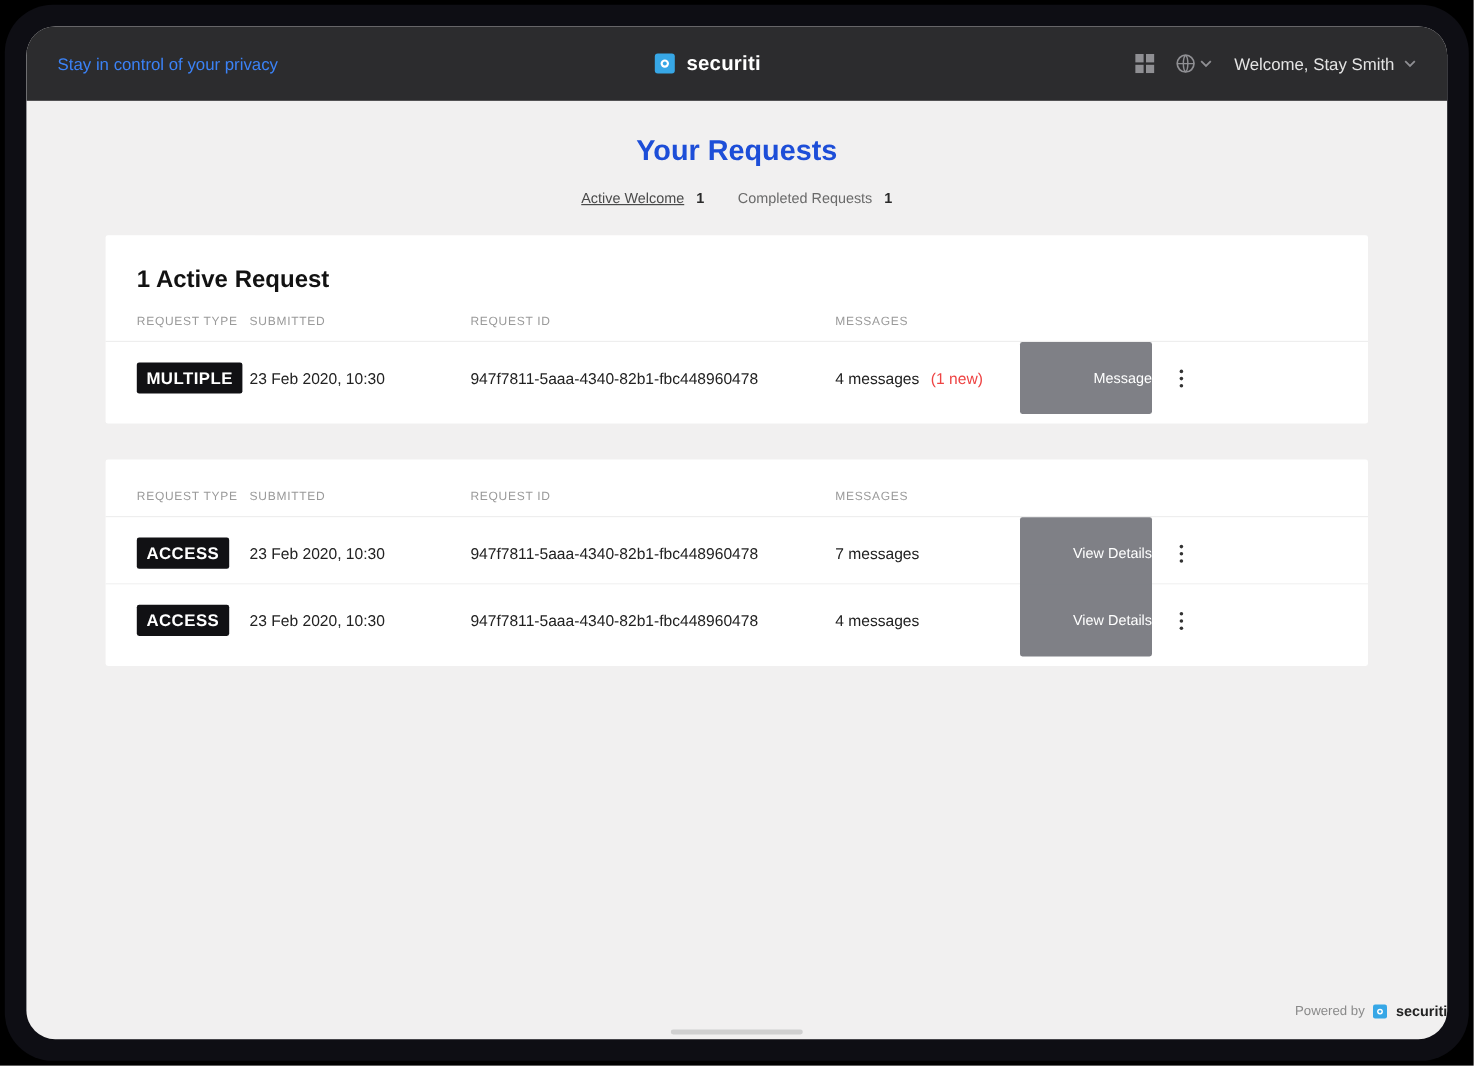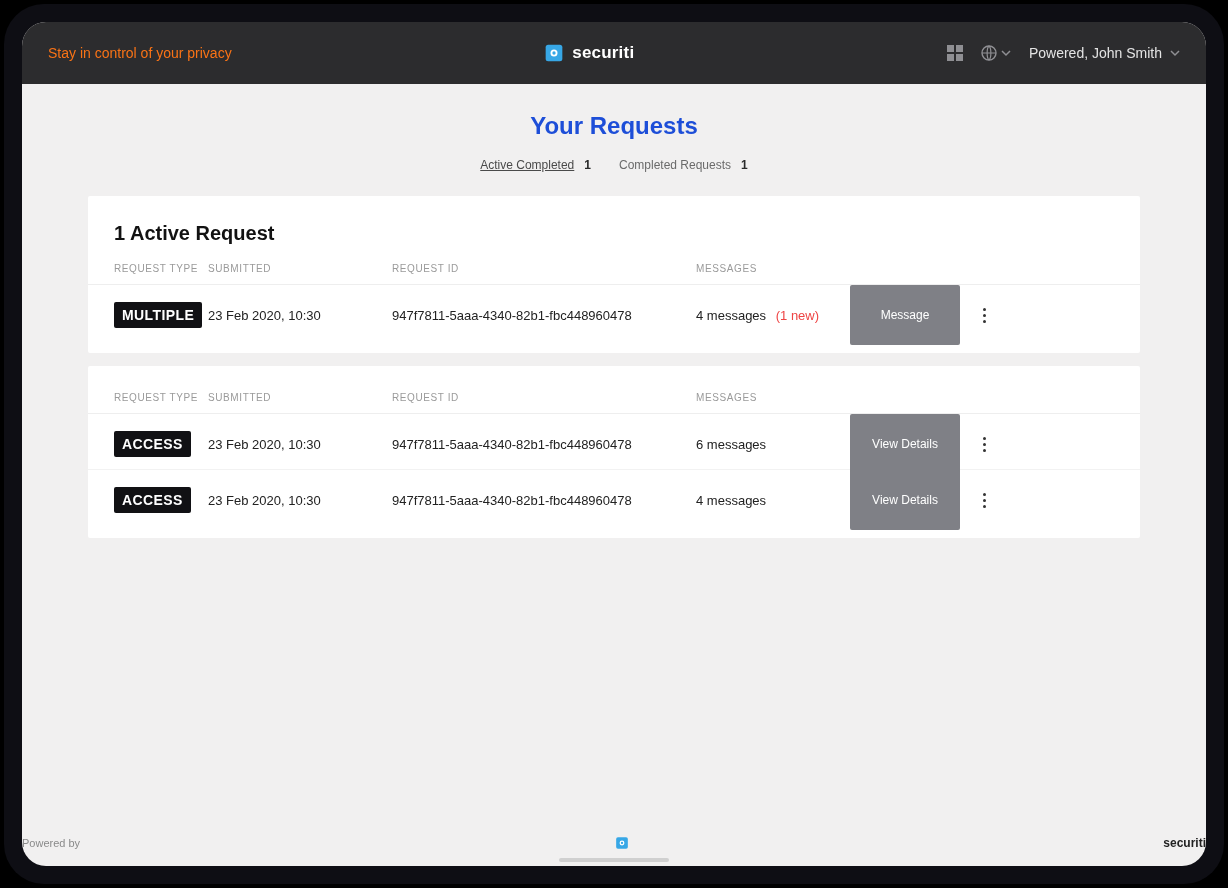--- a/index.html
+++ b/index.html
@@ -31,21 +31,21 @@
   
   .topbar {
     background: #2c2c2e;
     color: #cfcfcf;
     height: 62px;
     display: flex;
     align-items: center;
     justify-content: space-between;
     padding: 0 26px;
   }
-  .topbar-left { font-size: 14px; color: #f97316; }
+  .topbar-left { font-size: 14px; color: #3b82f6; }
   .topbar-center { display:flex; align-items:center; gap:8px; }
   .topbar-center .brand { color:#fff; font-weight:600; font-size:17px; letter-spacing:0.2px; }
   .topbar-right { display:flex; align-items:center; gap:18px; }
   .grid-icon, .globe-icon { width:16px; height:16px; color:#8f8f93; }
   .globe-wrap { display:flex; align-items:center; gap:4px; color:#8f8f93; font-size:12px; }
   .welcome { color:#e4e4e4; font-size:14px; display:flex; align-items:center; gap:8px; }
   .chev { width:10px; height:10px; color:#8f8f93; }
   .logo-icon { width:20px; height:20px; }
 
   
@@ -72,21 +72,21 @@
   }
   .tab { display:flex; gap:10px; align-items:center; cursor:pointer; }
   .tab.active .tab-label { text-decoration: underline; color:#4a4a4a; font-weight:500; }
   .tab-count { font-weight:600; color:#2a2a2a; }
 
   .card {
     width: 1052px;
     background:#fff;
     border-radius:2px;
     padding: 26px 0 12px 0;
-    margin-bottom: 13px;
+    margin-bottom: 30px;
   }
   .card-title {
     font-size:20px;
     font-weight:600;
     color:#121212;
     padding: 0 26px 18px 26px;
   }
   .thead, .trow {
     display:grid;
     grid-template-columns: 90px 180px 300px 150px 120px 40px;
@@ -121,39 +121,39 @@
   }
   .msgs { font-size:13px; color:#222; white-space:nowrap; }
   .msgs .new { color:#e44; margin-left:6px; }
   .btn {
     background:#7f8086;
     color:#fff;
     border:none;
     font-size:12px;
     padding:23px 0;
     width:110px;
-    text-align:center;
+    text-align:right;
     border-radius:2px;
     cursor:pointer;
   }
   .kebab {
     width:20px; height:28px;
     display:flex; flex-direction:column; align-items:center; justify-content:center; gap:3px;
     cursor:pointer;
   }
   .kebab span { width:3px; height:3px; background:#333; border-radius:50%; }
 
   .footer {
     text-align:center;
     font-size:11px;
     color:#8a8a8a;
     padding: 10px 0 16px 0;
     display:flex;
     align-items:center;
-    justify-content:space-between;
+    justify-content:flex-end;
     gap:6px;
   }
   .footer .brand-small { font-weight:600; color:#222; font-size:12px; }
   .footer .logo-small { width:14px; height:14px; }
 
   .home-indicator {
     position:absolute;
     bottom:22px;
     left:50%;
     transform:translateX(-50%);
@@ -189,34 +189,34 @@
         <div class="globe-wrap">
           <svg class="globe-icon" viewBox="0 0 16 16">
             <circle cx="8" cy="8" r="7" stroke="currentColor" stroke-width="1.4" fill="none"></circle>
             <path d="M1 8h14M8 1c2.5 2 2.5 12 0 14M8 1c-2.5 2-2.5 12 0 14" stroke="currentColor" stroke-width="1.2" fill="none"></path>
           </svg>
           <svg class="chev" viewBox="0 0 10 10">
               <path d="M1 3l4 4 4-4" stroke="currentColor" stroke-width="1.5" fill="none"></path>
             </svg>
         </div>
         <div class="welcome">
-          <span>Powered, John Smith</span>
+          <span>Welcome, Stay Smith</span>
           <svg class="chev" viewBox="0 0 10 10">
               <path d="M1 3l4 4 4-4" stroke="currentColor" stroke-width="1.5" fill="none"></path>
             </svg>
         </div>
       </div>
     </div>
 
     <div class="main">
       <h1 class="page-title">Your Requests</h1>
 
       <div class="tabs">
         <div class="tab active">
-          <span class="tab-label">Active Completed</span>
+          <span class="tab-label">Active Welcome</span>
           <span class="tab-count">1</span>
         </div>
         <div class="tab">
           <span class="tab-label">Completed Requests</span>
           <span class="tab-count">1</span>
         </div>
       </div>
 
       <div class="card">
         <div class="card-title">1 Active Request</div>
@@ -251,21 +251,21 @@
           <div>SUBMITTED</div>
           <div>REQUEST ID</div>
           <div>MESSAGES</div>
           <div></div>
             <div></div>
         </div>
         <div class="trow">
           <div><span class="badge">ACCESS</span></div>
           <div>23 Feb 2020, 10:30</div>
           <div>947f7811-5aaa-4340-82b1-fbc448960478</div>
-          <div class="msgs">6 messages</div>
+          <div class="msgs">7 messages</div>
           <div><button class="btn">View Details</button></div>
           <div class="kebab">
               <span></span>
               <span></span>
               <span></span>
             </div>
         </div>
         <div class="trow">
           <div><span class="badge">ACCESS</span></div>
           <div>23 Feb 2020, 10:30</div>

